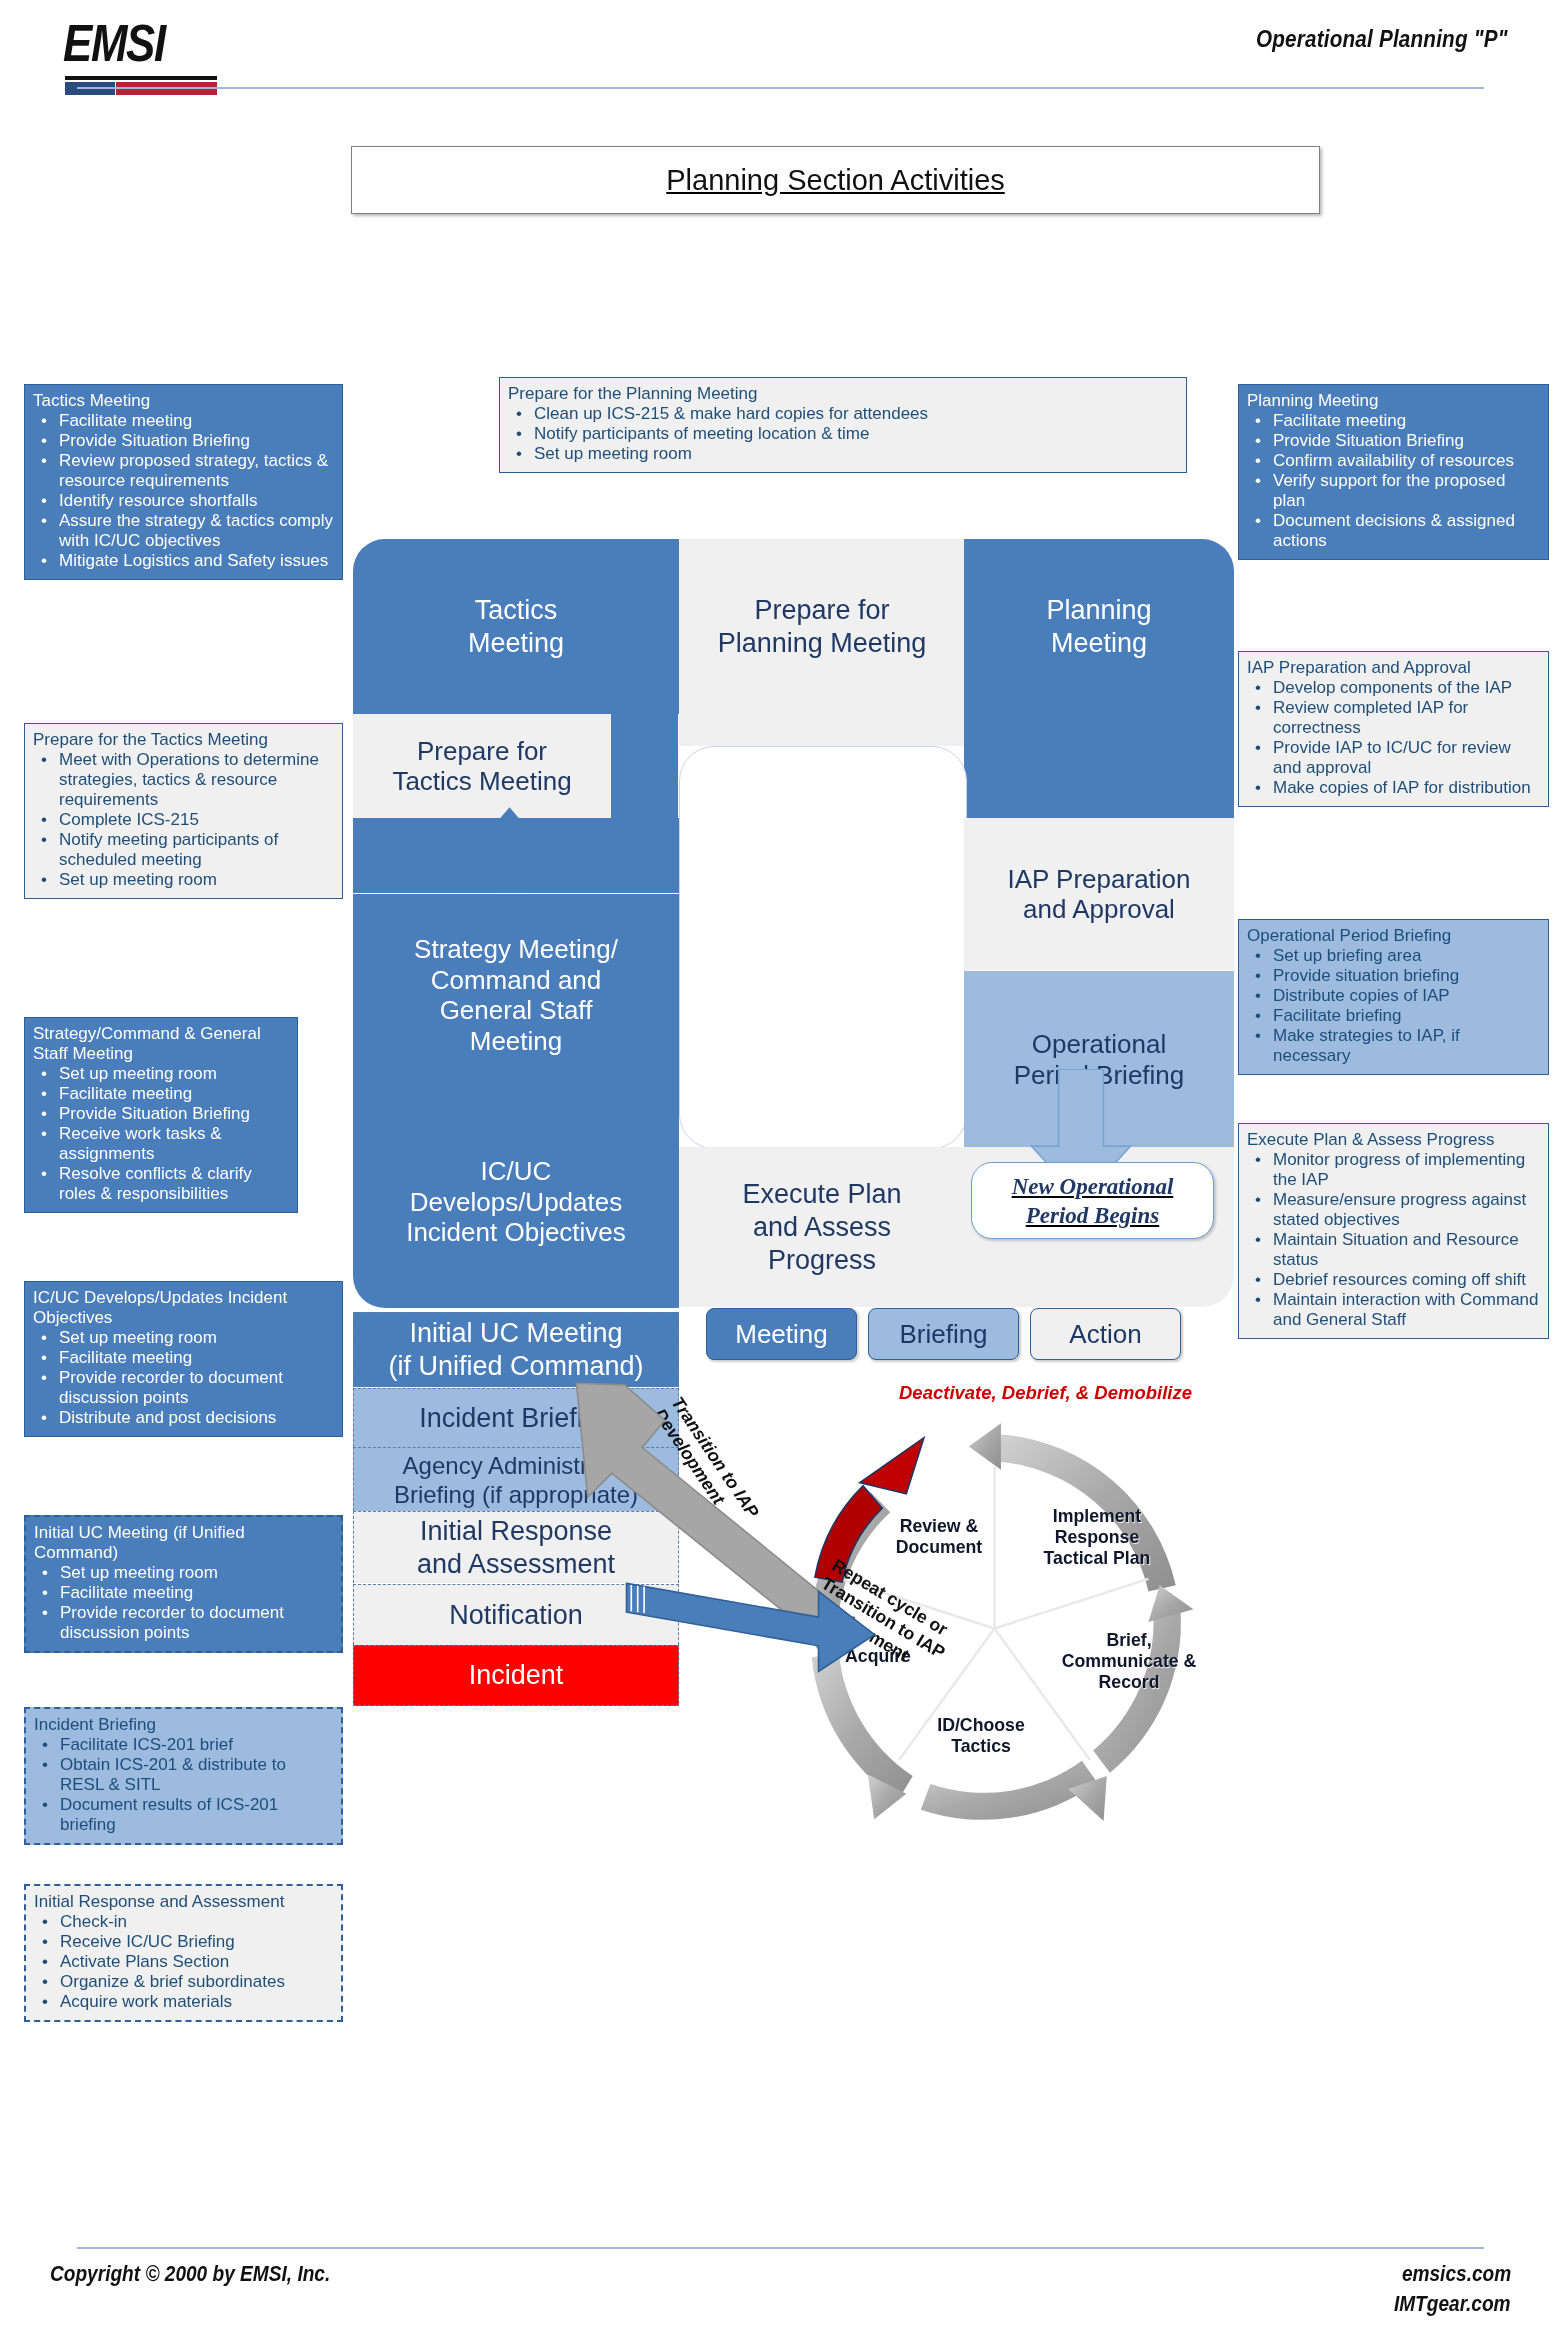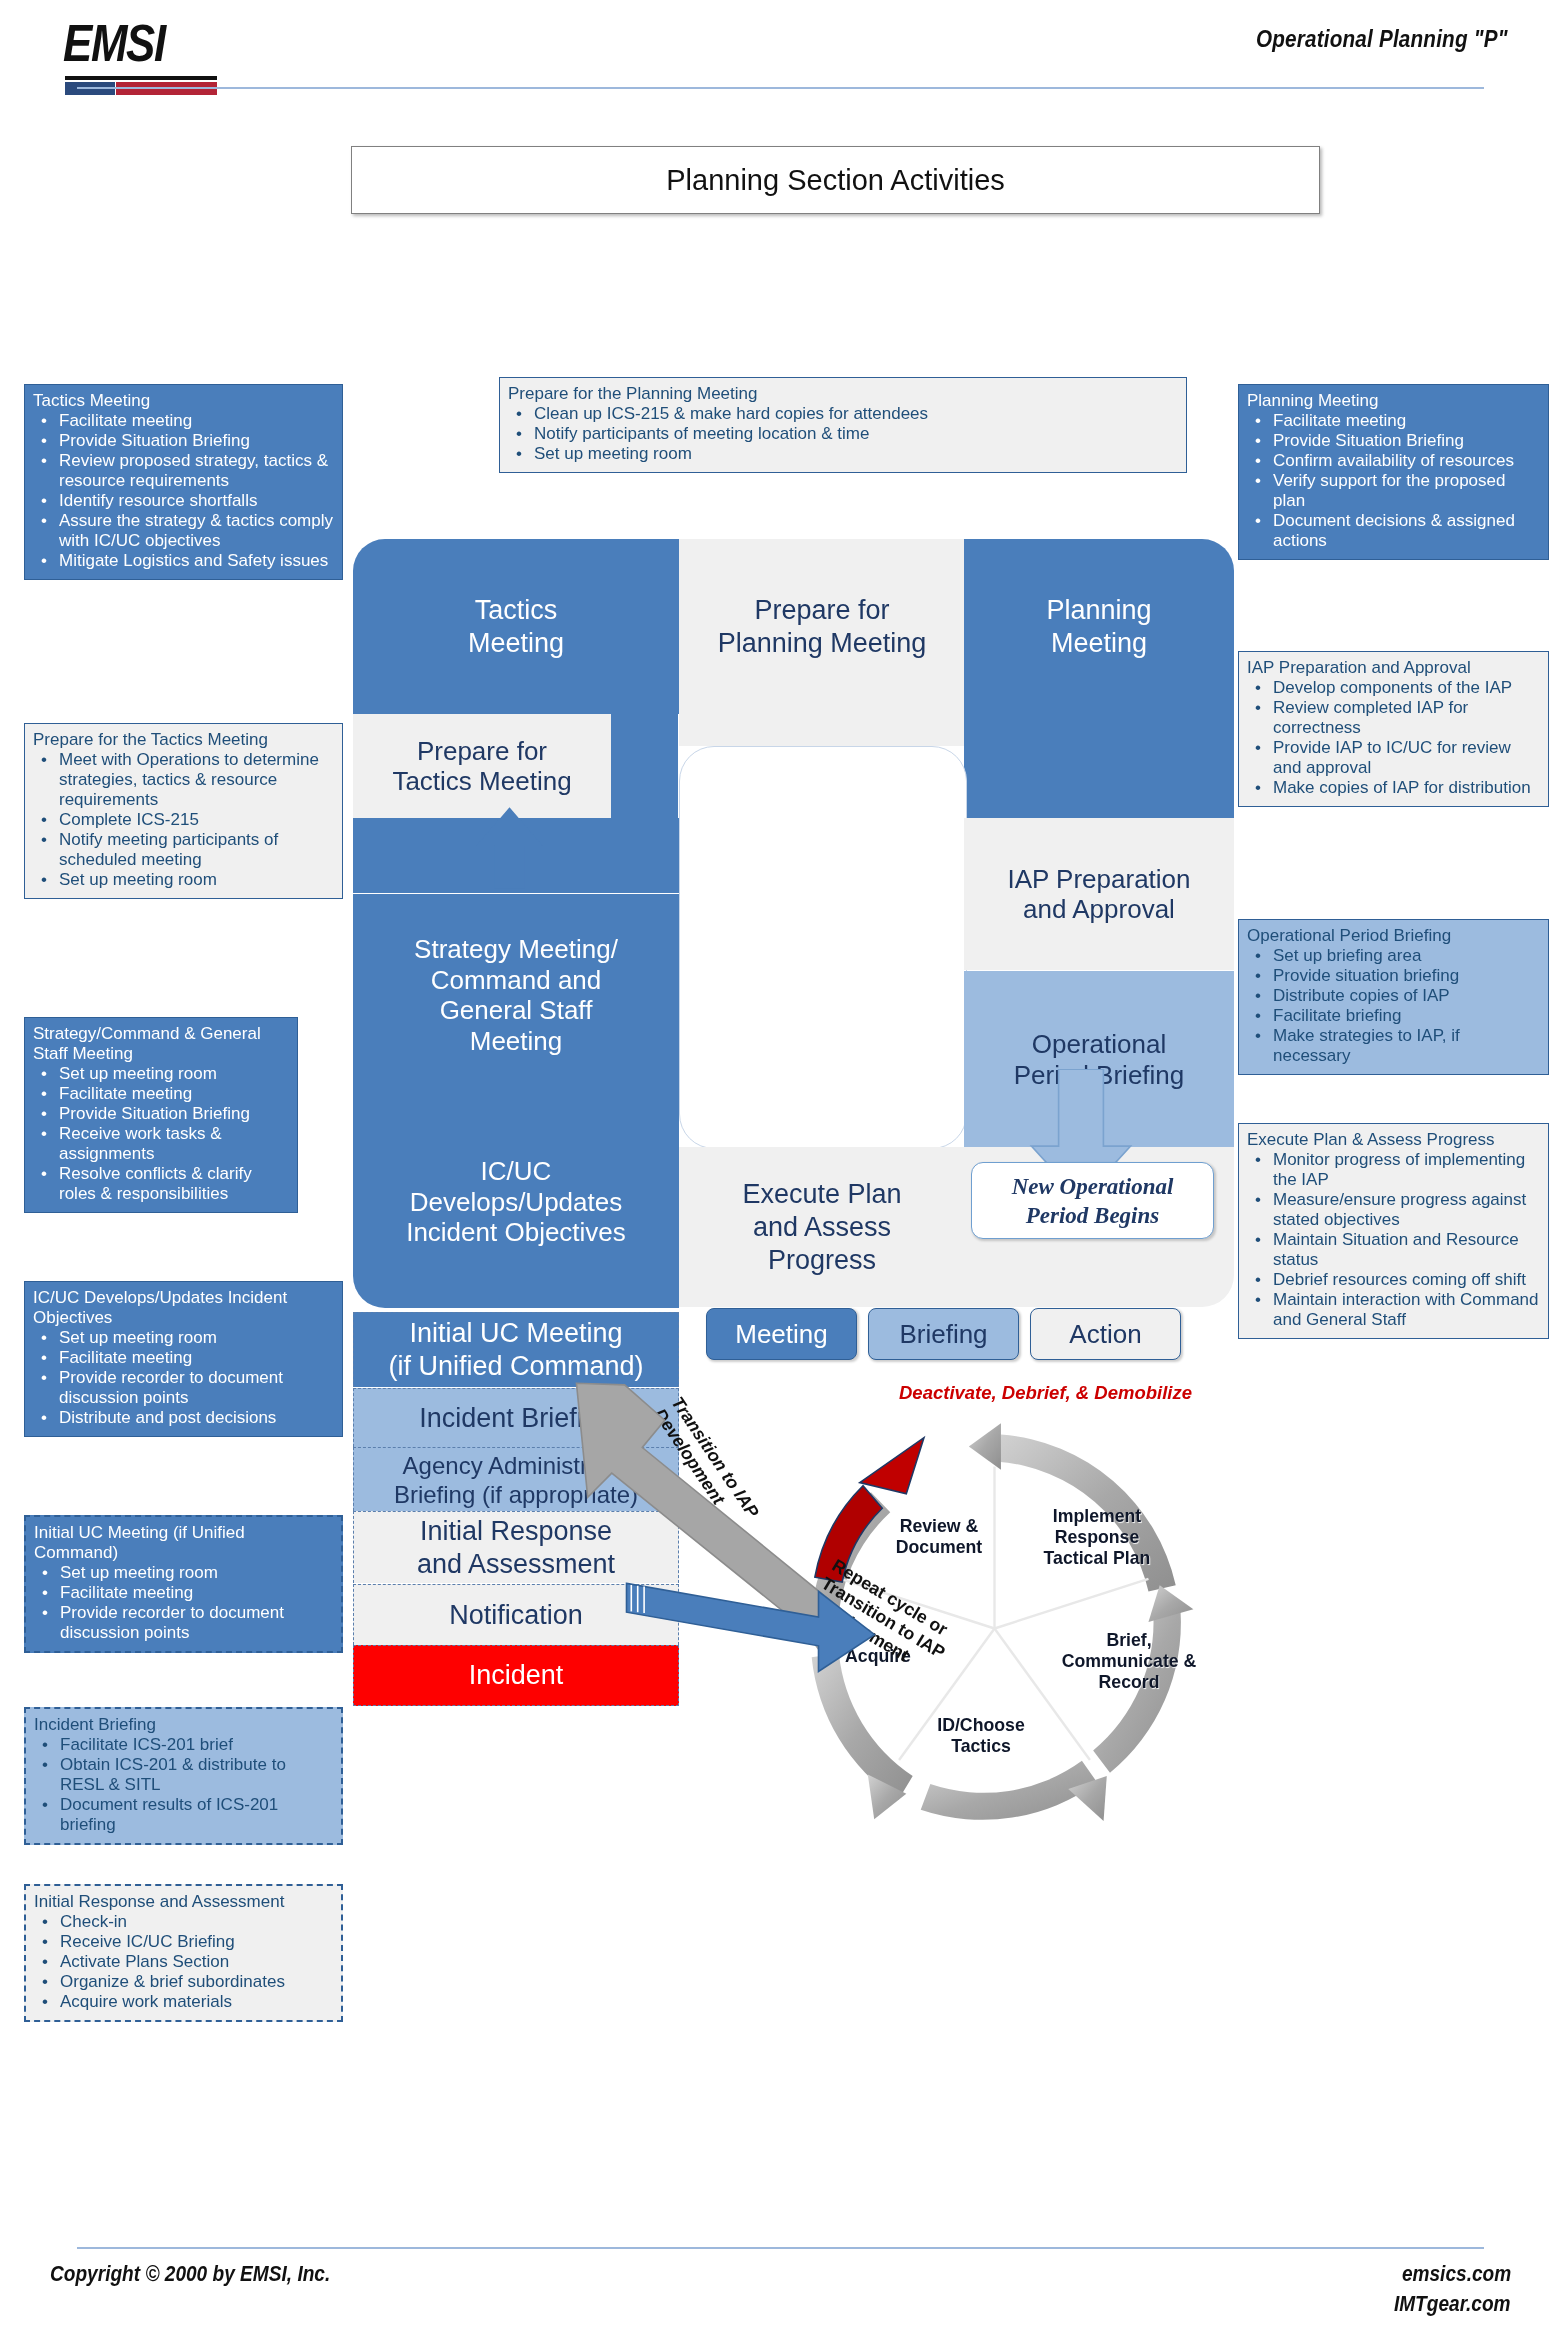--- a/index.html
+++ b/index.html
@@ -9,21 +9,21 @@
   
   #hdr-rule{position:absolute;left:77px;top:87px;width:1407px;height:2.4px;background:#9db8dc;}
   #logo{position:absolute;left:63px;top:17.7px;width:160px;height:67px;}
   #logo .word{font:italic 900 51px/51px "Liberation Sans",sans-serif;letter-spacing:-1.6px;color:#111;transform:scaleX(.86);transform-origin:left top;}
   #logo .bar{position:absolute;left:1.6px;top:58px;width:152px;height:4px;background:#111;}
   #logo .sq1{position:absolute;left:1.6px;top:64px;width:50px;height:13px;background:#2b4a7d;}
   #logo .sq2{position:absolute;left:53px;top:64px;width:101px;height:13px;background:#b32437;}
   #hdr-right{position:absolute;right:53px;top:26px;font:italic bold 23px/27px "Liberation Sans",sans-serif;color:#111;letter-spacing:0.2px;transform:scaleX(.9);transform-origin:right top;}
 
   
-  #title-box{position:absolute;left:351px;top:146px;width:967px;height:66px;border:1.6px solid #808080;background:#fff;box-shadow:2.4px 2.4px 3.2px rgba(0,0,0,.28);}
+  #title-box{position:absolute;left:351px;top:146px;width:967px;height:66px;border:1.6px solid #808080;background:#fff;box-shadow:2.4px 2.4px 3.2px rgba(0,0,0,.28);text-decoration:underline;}
   #title-box span{display:block;text-align:center;font:29px/66px "Liberation Sans",sans-serif;color:#111;}
 
   
   .note{position:absolute;box-sizing:border-box;padding:5.6px 8px 7.2px 8px;}
   .note .nt{display:block;font:17px/20px "Liberation Sans",sans-serif;margin-bottom:0.8px;}
   .note ul{list-style:none;margin:0;padding:0;}
   .note li{position:relative;padding-left:26px;font:17px/20px "Liberation Sans",sans-serif;margin-bottom:0px;}
   .note li:before{content:"\2022";position:absolute;left:8px;top:0;}
   .v-dark{background:#4a7ebb;border:1.6px solid #2f5f96;color:#ffffff;}
   .v-light{background:#9cbbdf;border:1.6px solid #2f5f96;color:#1f4e79;}
@@ -270,21 +270,21 @@
       <span style="white-space:pre-line;">Execute Plan
 and Assess
 Progress</span>
     </div>
     <div class="blk b-lite" style="left:611px;top:608px;width:270px;height:160px;border-radius:0 0 32px 0;"></div>
 
     <svg style="position:absolute;left:672px;top:530px;width:112px;height:135px;" viewBox="0 0 140 168">
       <polygon points="42,0 98,0 98,96 132,96 70,164 8,96 42,96" fill="#9cbbdf" stroke="#7ba3cf" stroke-width="2"></polygon>
     </svg>
 
-    <div style="position:absolute;left:618px;top:623px;width:241px;height:75px;border:1.6px solid #6f9fd0;border-radius:12px;background:#fff;display:flex;align-items:center;justify-content:center;box-shadow:1.6px 1.6px 2.4px rgba(0,0,0,.18);">
+    <div style="position:absolute;left:618px;top:623px;width:241px;height:75px;border:1.6px solid #6f9fd0;border-radius:21px;background:#fff;display:flex;align-items:center;justify-content:center;box-shadow:1.6px 1.6px 2.4px rgba(0,0,0,.18);text-decoration:underline;">
       <span style="font:italic bold 23px/29px 'Liberation Serif',serif;color:#1f3864;text-align:center;white-space:pre-line;">New Operational
 Period Begins</span>
     </div>
 
     <div class="blk b-dark f34" style="left:0;top:773px;width:326px;height:75px;border:1.6px dashed #5b7fad;border-bottom:none;box-sizing:border-box;">
       <span style="white-space:pre-line;">Initial UC Meeting
 (if Unified Command)</span>
     </div>
     <div class="blk b-mid f34" style="left:0;top:849px;width:326px;height:59px;border-left:1.6px dashed #5b7fad;border-right:1.6px dashed #5b7fad;border-top:1.6px dashed #5b7fad;box-sizing:border-box;">
       <span>Incident Briefing</span>

